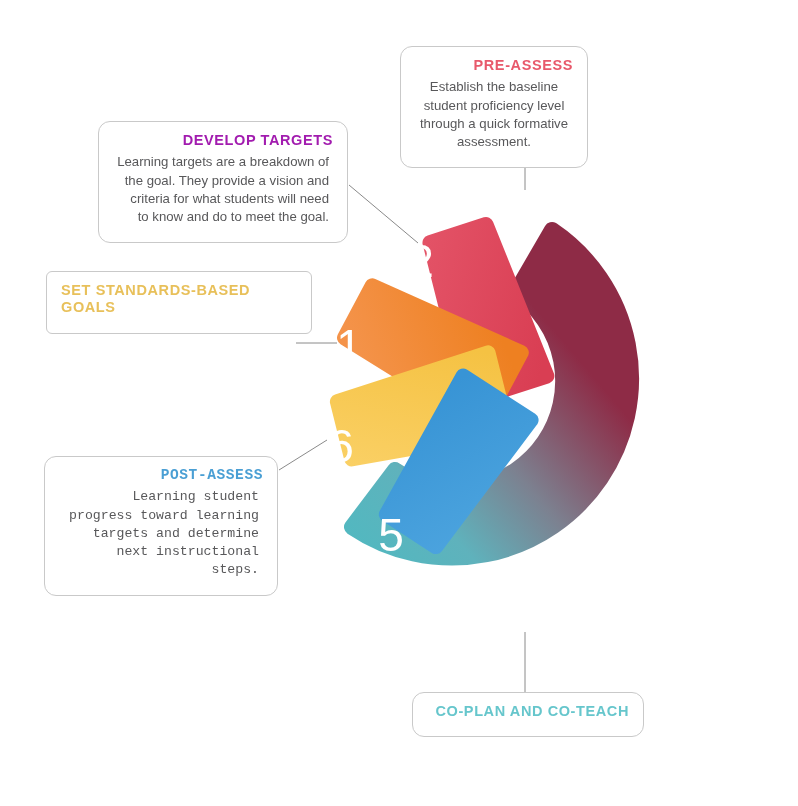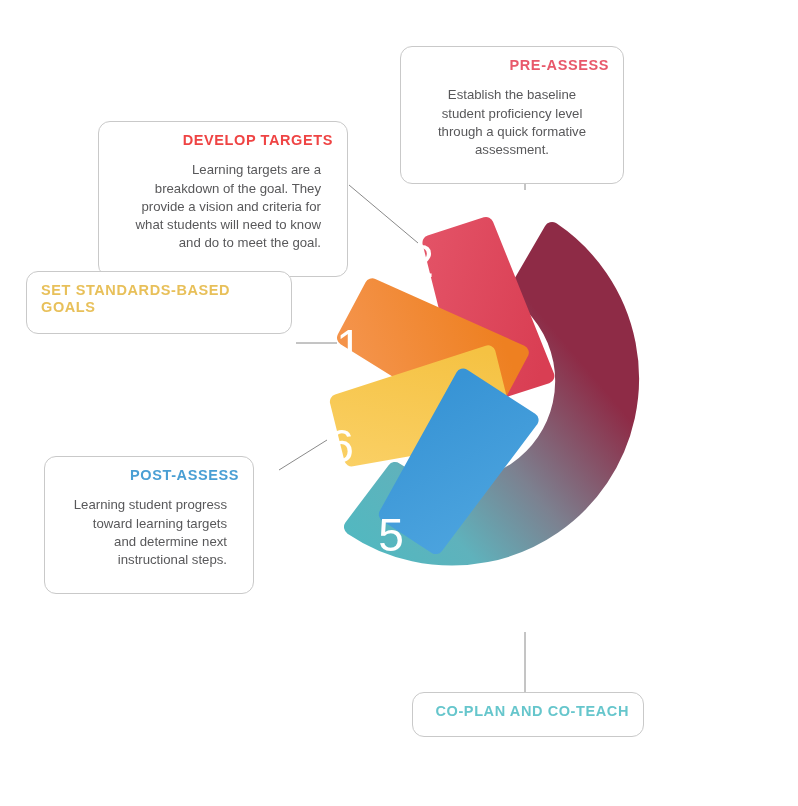--- a/index.html
+++ b/index.html
@@ -53,30 +53,30 @@
     font-size: 14.5px;
     font-weight: 700;
     letter-spacing: 0.6px;
     line-height: 1.2;
     margin: 0 0 4px 0;
   }
   .callout .c-body {
     font-size: 13.2px;
     line-height: 1.38;
     color: #58585a;
-    margin: 12px;
+    margin: 4px;
   }
   .align-right { text-align: right; }
   .align-center { text-align: center; }
 
   
-  #callout-pre-assess   { left: 400px; top: 46px;  width: 224px; }
+  #callout-pre-assess   { left: 400px; top: 46px;  width: 188px; }
   #callout-develop      { left: 98px;  top: 121px; width: 250px; }
-  #callout-standards    { left: 26px;  top: 271px; width: 266px; }
-  #callout-post-assess  { left: 44px;  top: 456px; width: 210px; }
+  #callout-standards    { left: 46px;  top: 271px; width: 266px; border-radius: 6px; }
+  #callout-post-assess  { left: 44px;  top: 456px; width: 234px; font-family: Liberation Mono, monospace; }
   #callout-coplan       { left: 412px; top: 692px; width: 232px; }
 </style>
 </head>
 <body>
 
 <div id="stage">
 
   <svg class="wheel" viewBox="0 0 798 806">
     <defs>
       <linearGradient id="grad45" x1="1" y1="0.05" x2="0.05" y2="1">
@@ -141,21 +141,21 @@
     <text class="seg-num" x="391" y="539">5</text>
     <text class="seg-num" x="341" y="450">6</text>
   </svg>
 
   <div class="callout align-center" id="callout-pre-assess">
     <div class="c-title align-right" style="color:#E8596B;">PRE-ASSESS</div>
     <div class="c-body align-center">Establish the baseline student proficiency level through a quick formative assessment.</div>
   </div>
 
   <div class="callout align-right" id="callout-develop">
-    <div class="c-title" style="color:#ef4444;">DEVELOP TARGETS</div>
+    <div class="c-title" style="color:#a21caf;">DEVELOP TARGETS</div>
     <div class="c-body">Learning targets are a breakdown of the goal. They provide a vision and criteria for what students will need to know and do to meet the goal.</div>
   </div>
 
   <div class="callout align-right" id="callout-standards">
     <div class="c-title" style="color:#E8C05A; text-align:left;">SET STANDARDS-BASED GOALS</div>
   </div>
 
   <div class="callout align-right" id="callout-post-assess">
     <div class="c-title" style="color:#4A9FD4;">POST-ASSESS</div>
     <div class="c-body">Learning student progress toward learning targets and determine next instructional steps.</div>

